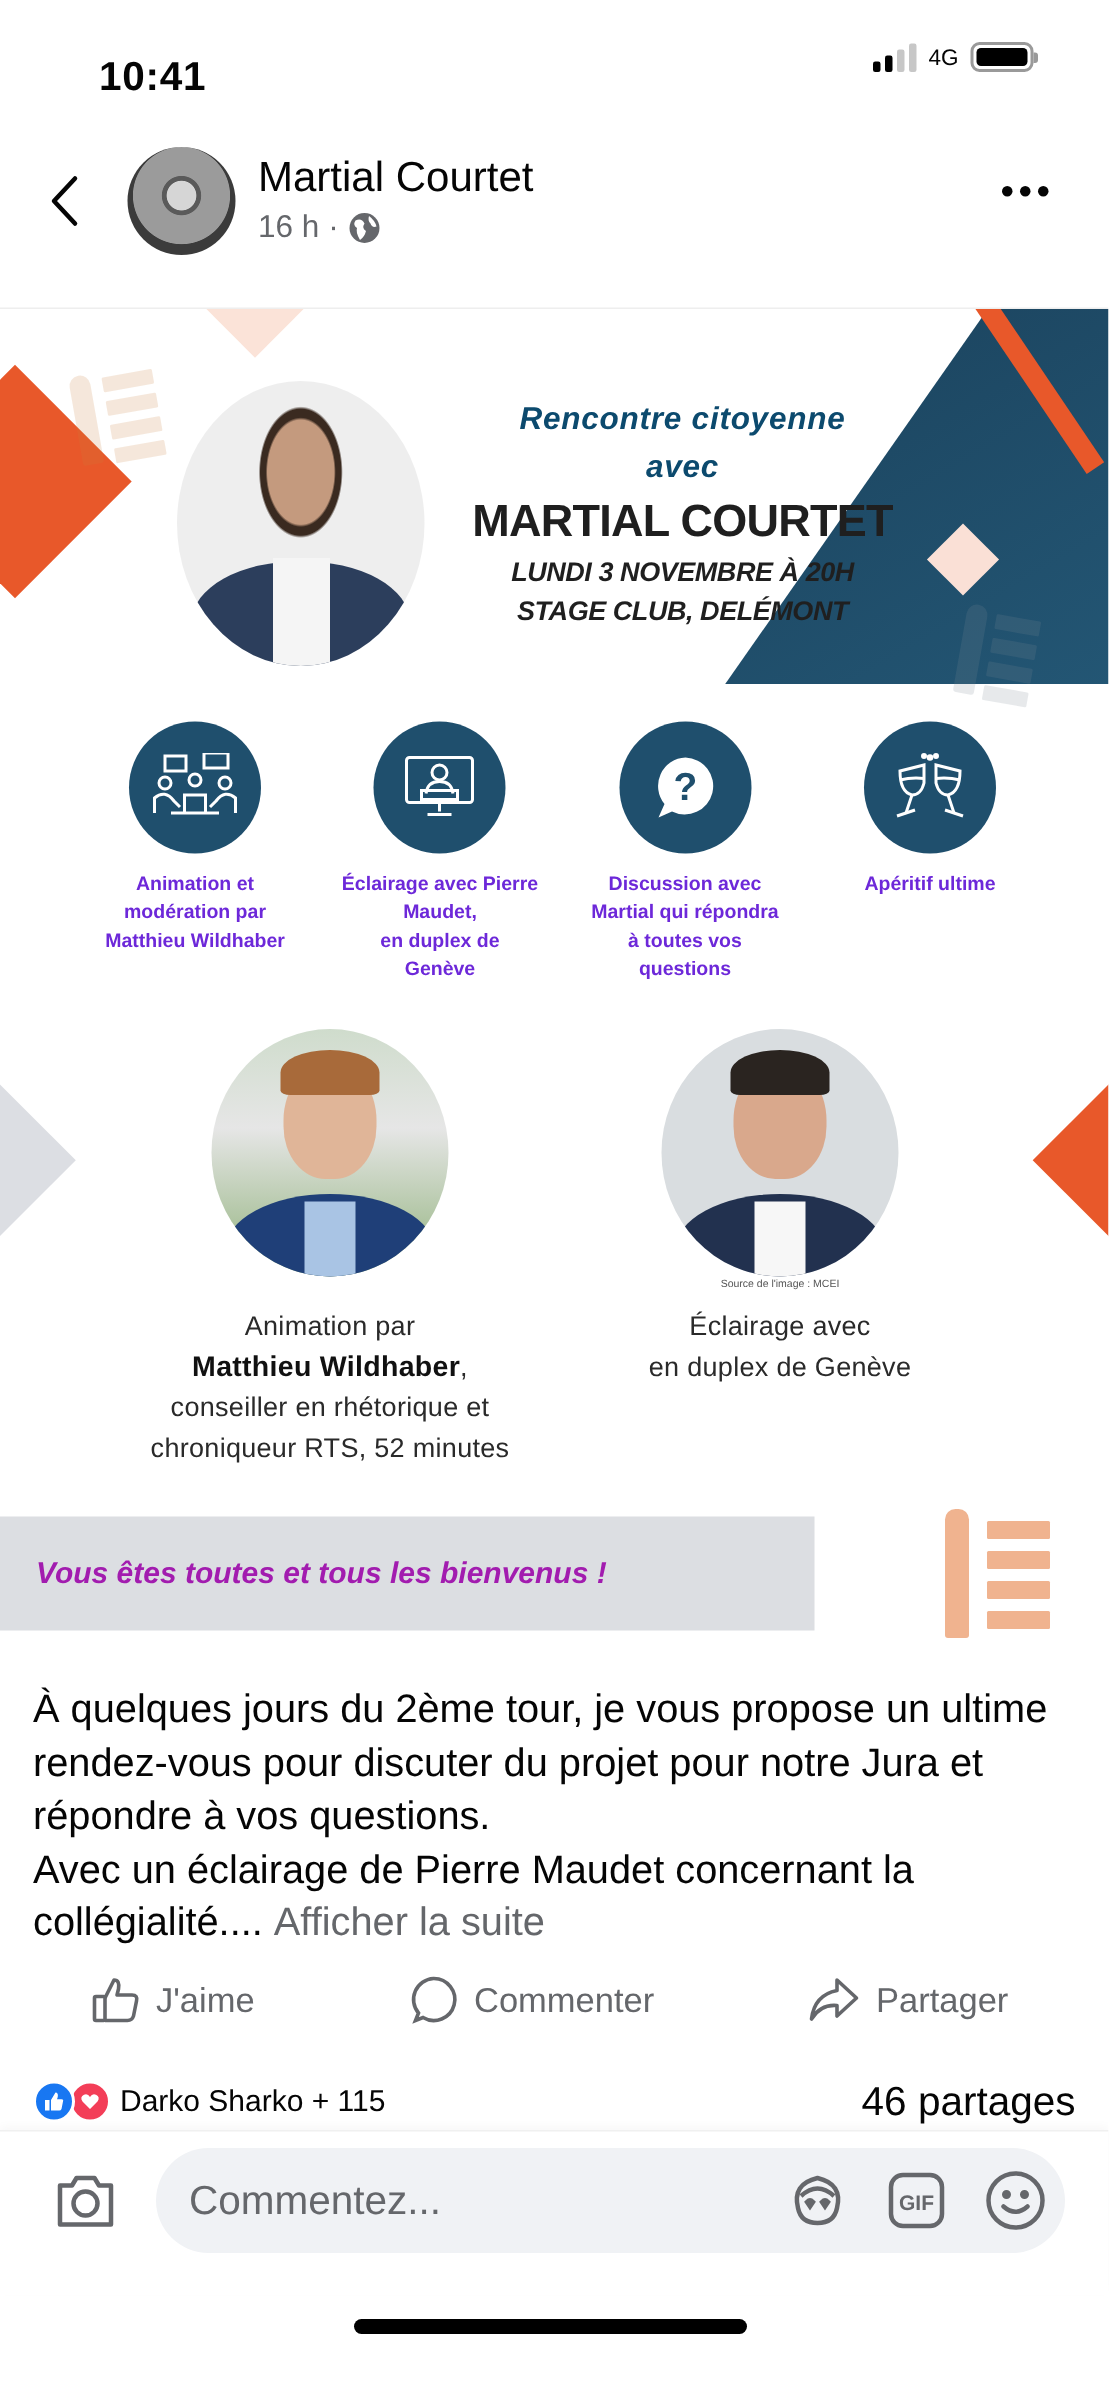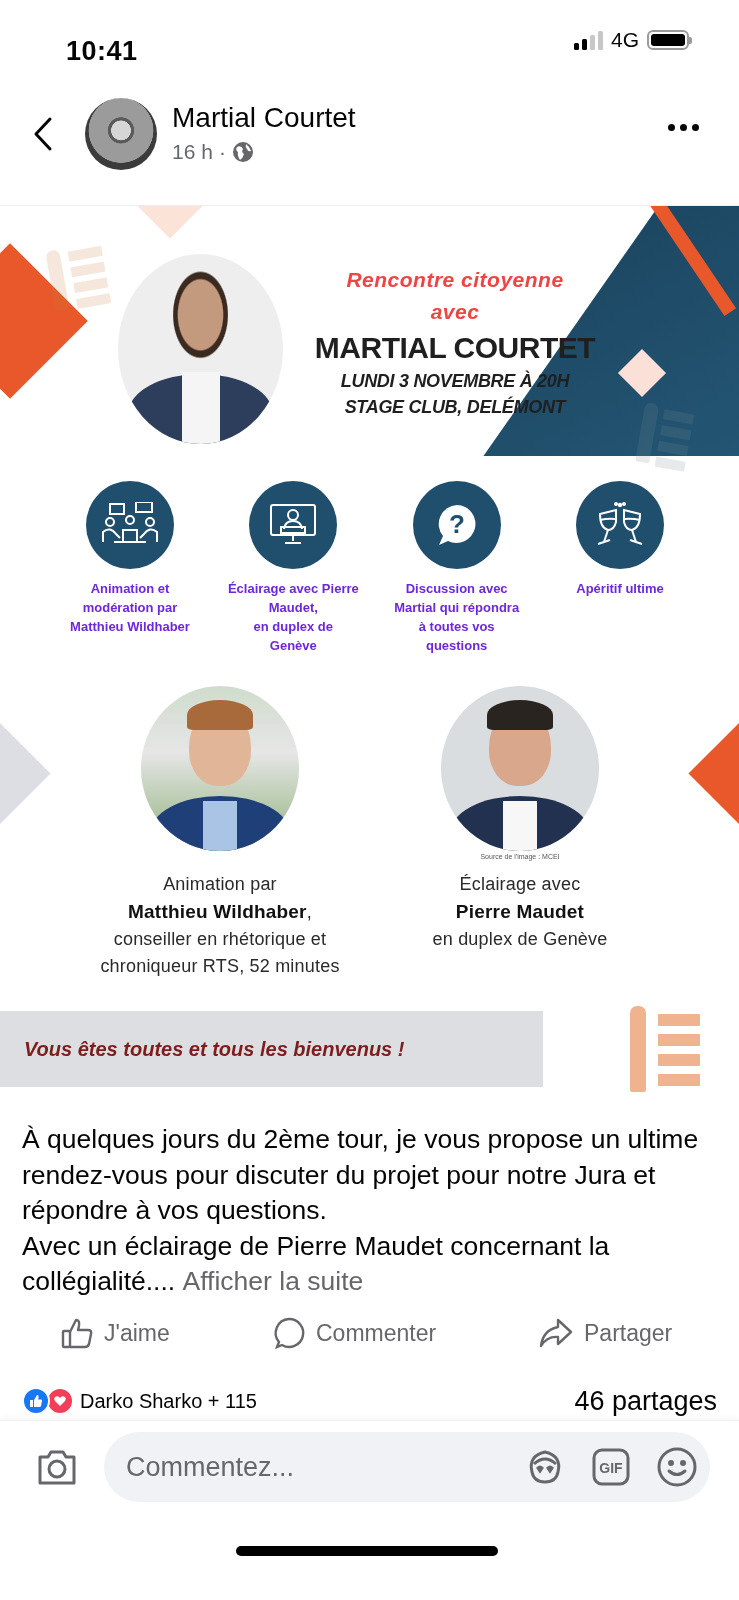--- a/index.html
+++ b/index.html
@@ -6,21 +6,21 @@
   html, body { width: 739px; height: 1600px; background: #ffffff; overflow: hidden; }
   body { font-family: "Liberation Sans", "DejaVu Sans", sans-serif; color: #050505; position: relative; }
 
   
   .status-bar { position: absolute; top: 0; left: 0; width: 739px; height: 80px; }
   .status-time { position: absolute; left: 66px; top: 36px; font-size: 27px; font-weight: 700; letter-spacing: 0.5px; }
   .status-right { position: absolute; right: 50px; top: 28px; display: flex; align-items: center; gap: 8px; }
   .signal { display: flex; align-items: flex-end; gap: 3px; height: 20px; }
   .signal span { width: 5px; border-radius: 1.5px; background: #000; }
   .signal span.off { background: #c7c7c7; }
-  .network { font-size: 21px; font-weight: 500; }
+  .network { font-size: 15px; font-weight: 500; }
   .battery { width: 42px; height: 20px; border: 2px solid #9a9a9a; border-radius: 6px; padding: 2px; position: relative; }
   .battery-fill { width: 100%; height: 100%; background: #000; border-radius: 3px; }
   .battery::after { content: ""; position: absolute; right: -5px; top: 5px; width: 3px; height: 7px; background: #9a9a9a; border-radius: 0 2px 2px 0; }
 
   
   .post-header { position: absolute; top: 96px; left: 0; width: 739px; height: 80px; }
   .back-btn { position: absolute; left: 28px; top: 18px; width: 30px; height: 40px; display: flex; align-items: center; justify-content: center; }
   .avatar { position: absolute; left: 85px; top: 2px; width: 72px; height: 72px; border-radius: 50%; overflow: hidden;
             background: radial-gradient(circle at 50% 45%, #d6d6d6 0 18%, #5a5a5a 19% 24%, #9b9b9b 25% 60%, #3b3b3b 61%); }
   .author-name { position: absolute; left: 172px; top: 6px; font-size: 28px; font-weight: 500; color: #050505; }
@@ -46,21 +46,21 @@
   .jura-faint-2 { left: 640px; top: 200px; width: 52px; height: 60px; opacity: 0.18; transform: rotate(10deg); }
   .jura-faint-1 .crozier, .jura-faint-1 .bar { background: #c9803e; }
   .jura-faint-2 .crozier, .jura-faint-2 .bar { background: #7d8a96; }
 
   .main-photo { position: absolute; left: 118px; top: 48px; width: 165px; height: 190px; border-radius: 50%;
                 background: radial-gradient(ellipse at 50% 32%, #c49a7e 0 19%, #3a2a20 20% 23%, #eeeeee 24% 100%); overflow: hidden; }
   .main-photo .suit { position: absolute; left: 10px; bottom: -10px; width: 145px; height: 80px; background: #2c3e5c; border-radius: 50% 50% 0 0; }
   .main-photo .shirt { position: absolute; left: 64px; bottom: -10px; width: 38px; height: 82px; background: #f5f5f5; }
 
   .event-title { position: absolute; left: 290px; top: 58px; width: 330px; text-align: center; }
-  .event-kicker { font-size: 21px; font-weight: 700; font-style: italic; color: #ef4444; line-height: 32px; letter-spacing: 0.5px; }
+  .event-kicker { font-size: 21px; font-weight: 700; font-style: italic; color: #0c4a6e; line-height: 32px; letter-spacing: 0.5px; }
   .event-name { font-size: 30px; font-weight: 900; color: #1f1f1f; line-height: 40px; letter-spacing: -0.5px; }
   .event-date, .event-place { font-size: 18px; font-weight: 700; font-style: italic; color: #1f1f1f; line-height: 26px; letter-spacing: -0.3px; }
 
   .features { position: absolute; top: 275px; left: 50px; width: 650px; display: flex; justify-content: space-between; }
   .feature { width: 160px; display: flex; flex-direction: column; align-items: center; }
   .feature-icon { width: 88px; height: 88px; border-radius: 50%; background: #1f4f6d; display: flex; align-items: center; justify-content: center; }
   .feature-label { margin-top: 10px; font-size: 13px; font-weight: 700; color: #6d28d9; text-align: center; line-height: 19px; white-space: pre-line; }
 
   .guests { position: absolute; top: 480px; left: 80px; width: 580px; display: flex; justify-content: space-between; gap: 20px; }
   .guest { width: 290px; display: flex; flex-direction: column; align-items: center; }
@@ -76,21 +76,21 @@
   .guest-photo.g1 .body { background: #1f3f78; }
   .guest-photo.g2 .body { background: #22314f; }
   .guest-photo .collar { position: absolute; left: 50%; bottom: -20px; width: 34px; height: 70px; margin-left: -17px; }
   .guest-photo.g1 .collar { background: #a9c4e4; }
   .guest-photo.g2 .collar { background: #f7f7f7; }
   .photo-credit { font-size: 7px; color: #555; margin-top: 2px; height: 10px; }
   .guest-text { margin-top: 8px; text-align: center; font-size: 18px; line-height: 27px; color: #2a2a2a; letter-spacing: 0.2px; }
   .guest-text b { color: #111; font-weight: 700; font-size: 19px; }
 
   .welcome-bar { position: absolute; left: 0; top: 805px; width: 543px; height: 76px; background: #dcdee2; display: flex; align-items: center; padding-left: 24px; }
-  .welcome-text { font-size: 20px; font-weight: 700; font-style: italic; color: #7f1d1d; }
+  .welcome-text { font-size: 20px; font-weight: 700; font-style: italic; color: #a21caf; }
   .jura-big { left: 630px; top: 800px; width: 80px; height: 86px; }
   .jura-big .crozier, .jura-big .bar { background: #f0b38f; }
 
   
   .caption { position: absolute; left: 22px; top: 1122px; width: 700px; font-size: 26.5px; line-height: 35.5px; color: #050505; }
   .see-more { color: #65676b; font-weight: 500; }
 
   
   .actions { position: absolute; top: 1308px; left: 0; width: 739px; height: 50px; display: flex; align-items: center; }
   .action { position: absolute; display: flex; align-items: center; gap: 10px; font-size: 23px; color: #65676b; font-weight: 500; }
@@ -282,21 +282,20 @@
     <div class="guest">
       <div class="guest-photo g2">
           <div class="body"></div>
           <div class="collar"></div>
           <div class="face"></div>
           <div class="hair"></div>
         </div>
       <div class="photo-credit">Source de l'image : MCEI</div>
       <div class="guest-text">
         <div>Éclairage avec</div>
-        <div><b>Pierre Maudet</b><span></span></div>
         <div>en duplex de Genève</div>
       </div>
     </div>
   </div>
 
   <div class="welcome-bar">
     <span class="welcome-text">Vous êtes toutes et tous les bienvenus !</span>
   </div>
   <div class="jura-flag jura-big">
     <div class="crozier" style="width:16px"></div>

